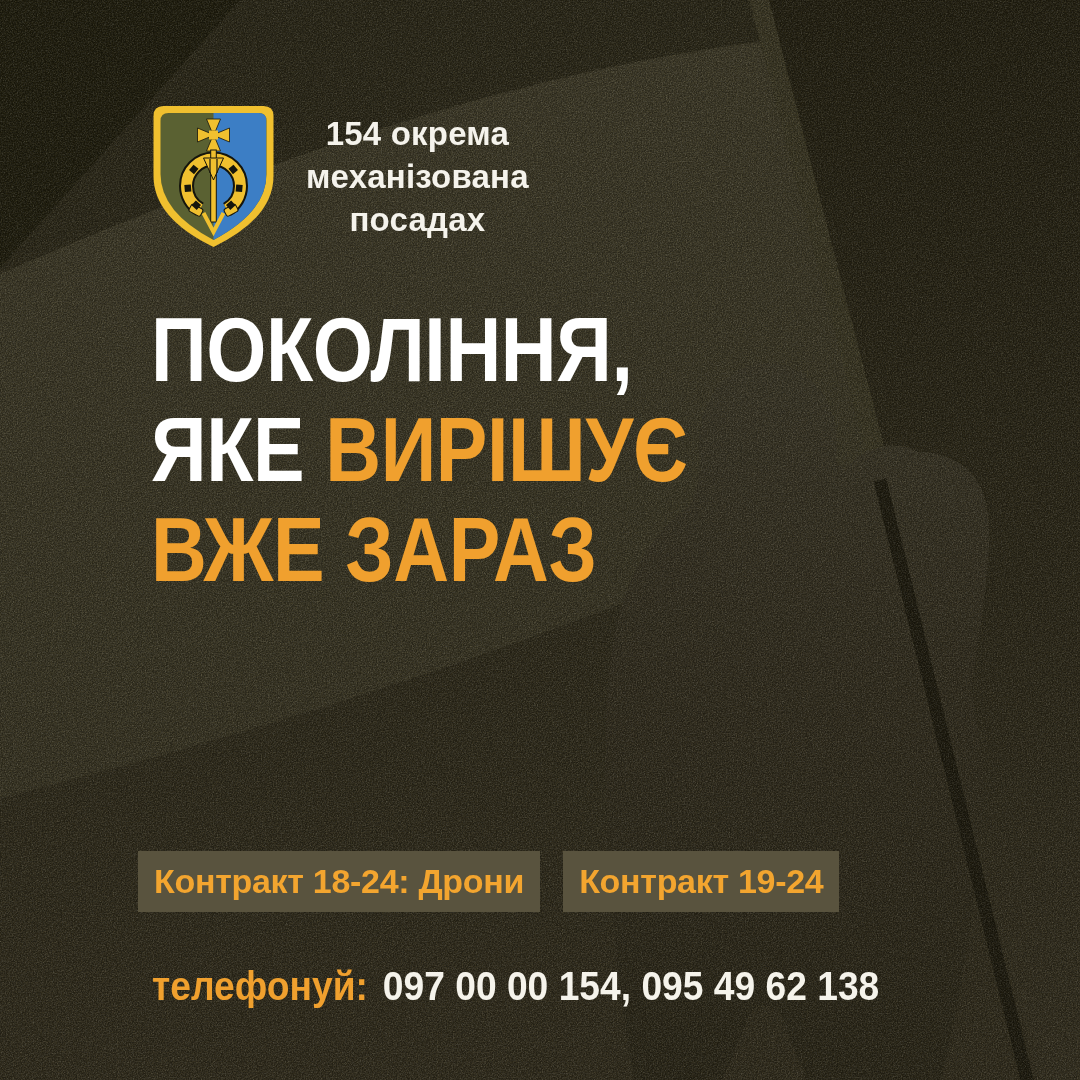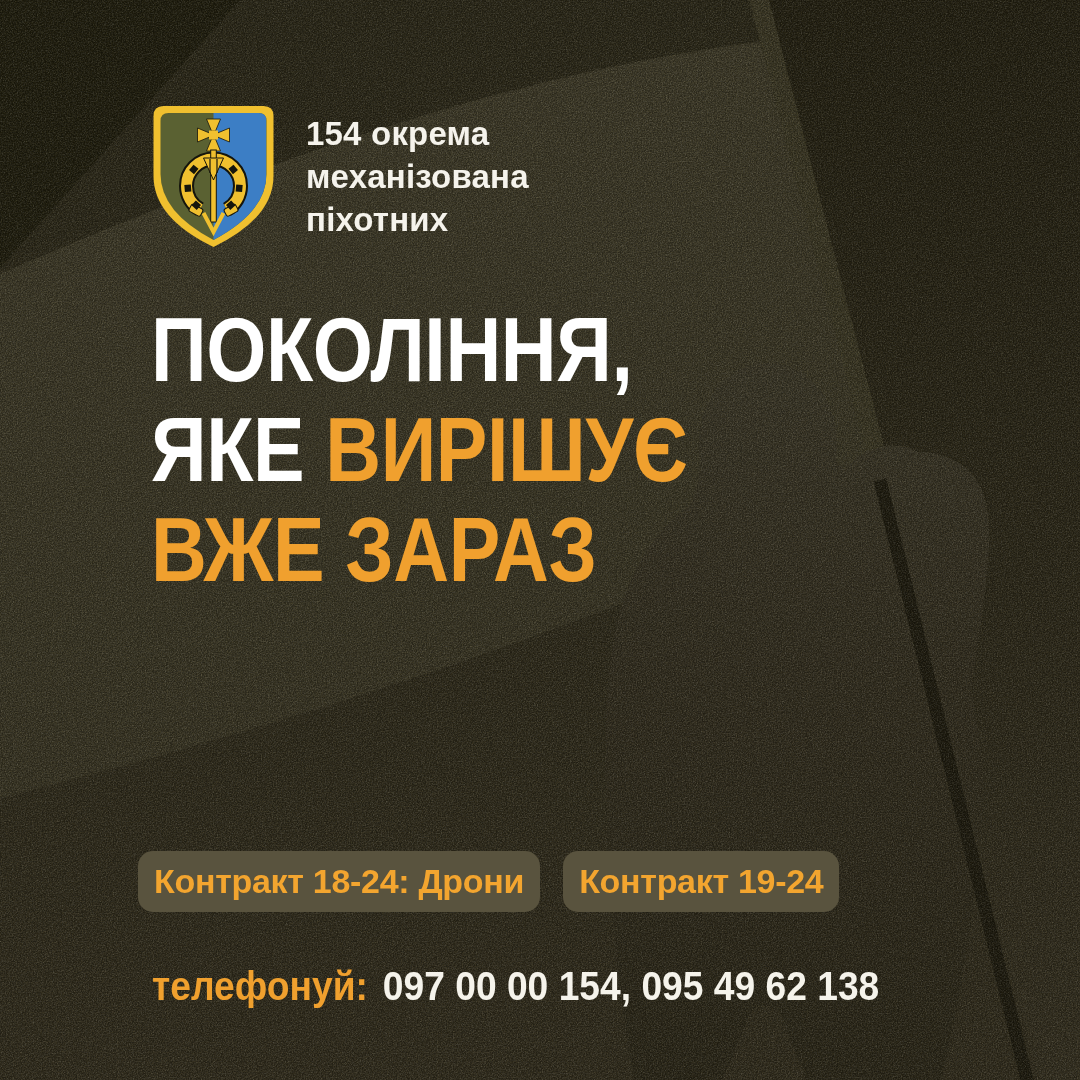--- a/index.html
+++ b/index.html
@@ -10,21 +10,21 @@
     font-family: "Liberation Sans", sans-serif;
     background: #35301d;
   }
   .bg-svg { position: absolute; inset: 0; display: block; }
 
   .unit-emblem { position: absolute; left: 150px; top: 106px; width: 127px; height: 141px; }
 
   .unit-name {
     position: absolute; left: 306px; top: 112px;
     font-size: 33px; line-height: 43px; font-weight: 700;
-    color: #f5f3ec; letter-spacing: 0.2px;
+    color: #f5f3ec; letter-spacing: 0.2px; text-align: center;
   }
 
   .headline {
     position: absolute; left: 151px; top: 300px; margin: 0;
     font-size: 91px; line-height: 100px; font-weight: 700;
     letter-spacing: -0.5px; color: #ffffff; white-space: nowrap;
     transform: scaleX(0.85); transform-origin: left top;
   }
   .headline .hl-line { display: block; }
   .accent { color: #f0a02e; }
@@ -35,21 +35,21 @@
     color: #ece8db; letter-spacing: -0.2px; white-space: nowrap;
     transform: scaleX(0.93); transform-origin: left top;
   }
 
   .badges {
     position: absolute; left: 138px; top: 851px;
     display: flex; gap: 23px;
   }
   .badge {
     height: 61px; display: inline-flex; align-items: center;
-    padding: 0 16px; background: #59533e; border-radius: 15px;
+    padding: 0 16px; background: #59533e; border-radius: 0;
     font-size: 34px; font-weight: 700; color: #f3a52f;
     letter-spacing: -0.3px; white-space: nowrap;
   }
 
   .phone-line {
     position: absolute; left: 152px; top: 962px;
     font-size: 40px; line-height: 48px; font-weight: 700;
     color: #f5f3eb; white-space: nowrap;
     transform: scaleX(0.93); transform-origin: left top;
   }
@@ -159,21 +159,21 @@
       <polygon points="50,52 70,52 60,74" fill="#f0c02f" stroke="#15150c" stroke-width="1"></polygon>
       <line x1="56.5" y1="53" x2="56.5" y2="67" stroke="#15150c" stroke-width="1.2"></line>
       <line x1="63.5" y1="53" x2="63.5" y2="67" stroke="#15150c" stroke-width="1.2"></line>
       <path d="M 50,107 L 60,126 L 70,107" fill="none" stroke="#f0c02f" stroke-width="4"></path>
     </g>
   </svg>
 
   <div class="unit-name">
     <div>154 окрема</div>
     <div>механізована</div>
-    <div>піхотних</div>
+    <div>посадах</div>
   </div>
 
   <h1 class="headline">
     <span class="hl-line">ПОКОЛІННЯ,</span>
     <span class="hl-line"><span>ЯКЕ </span><span class="accent">ВИРІШУЄ</span></span>
     <span class="hl-line accent">ВЖЕ ЗАРАЗ</span>
   </h1>
 
   <p class="body-text">
     </p>

